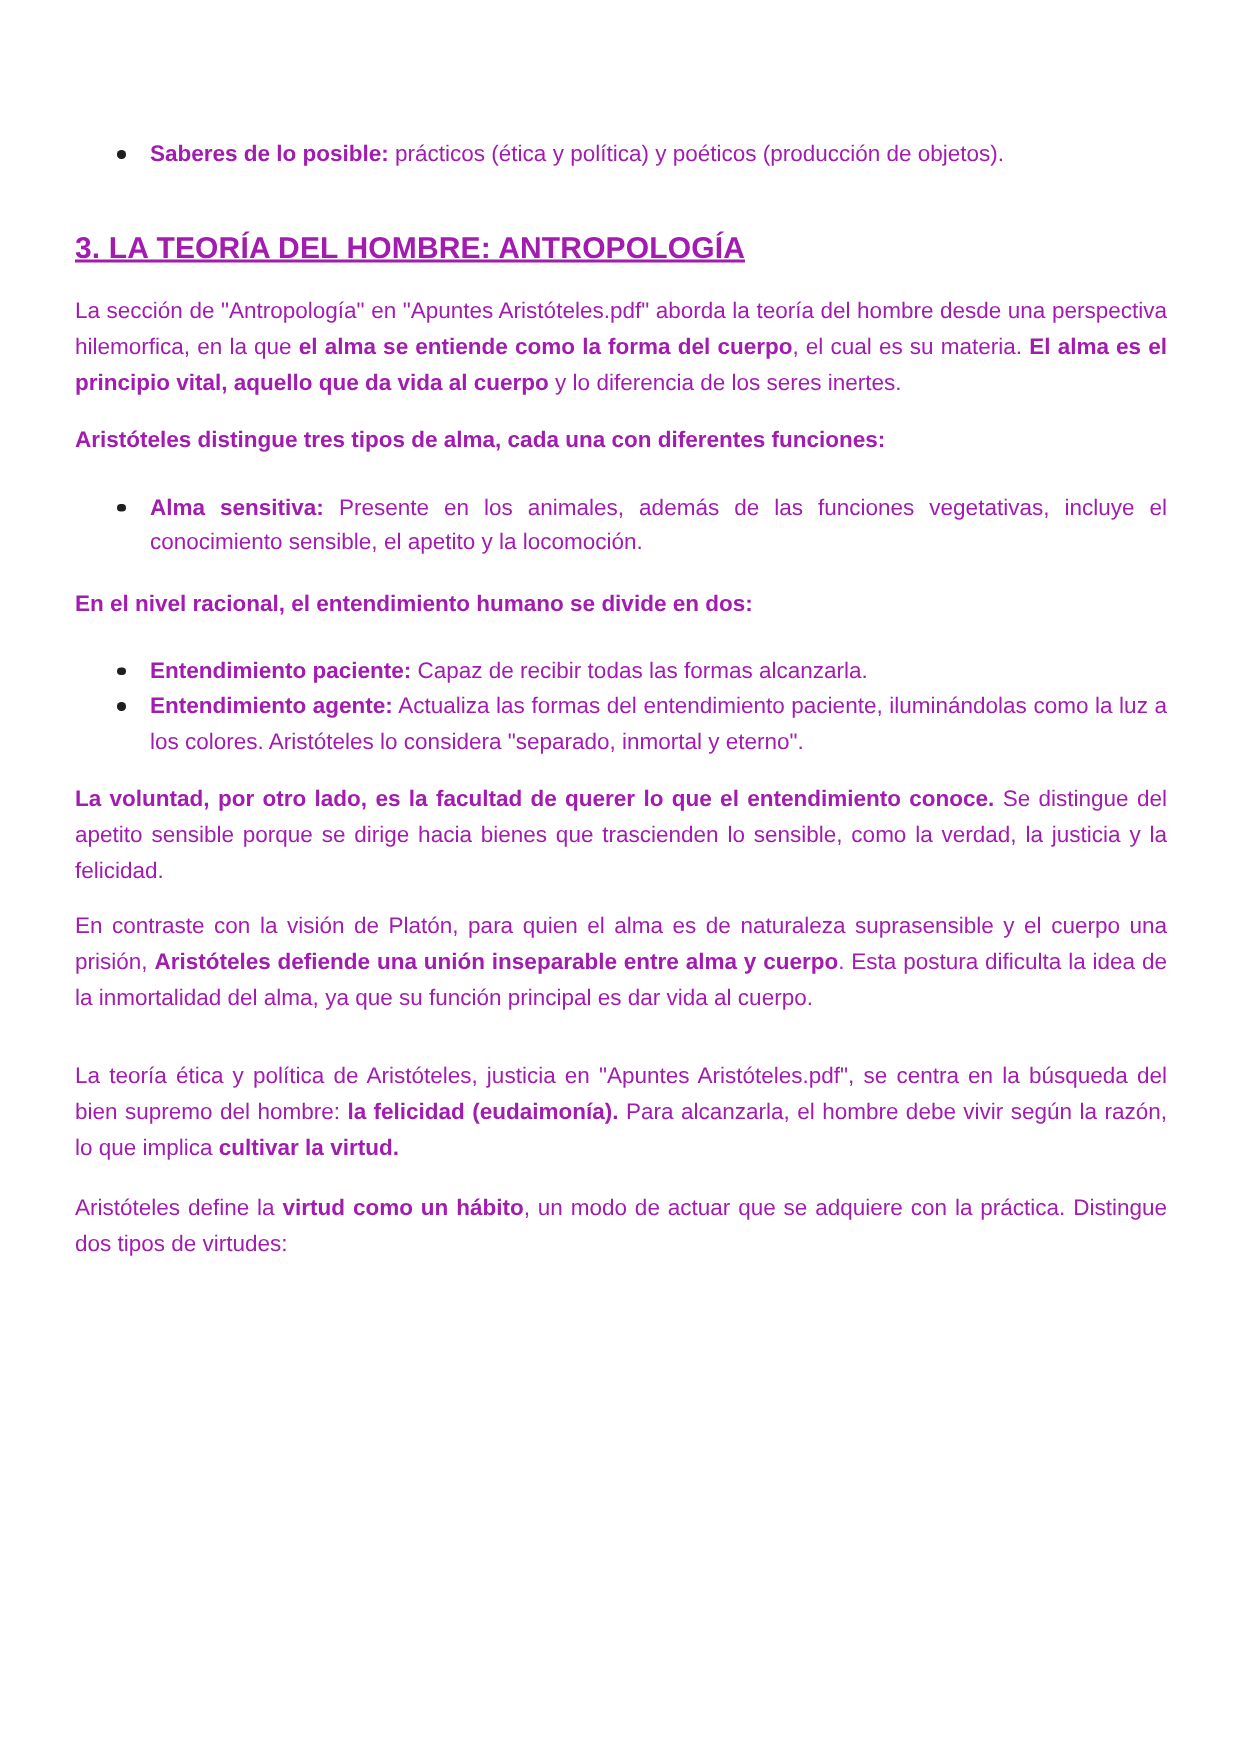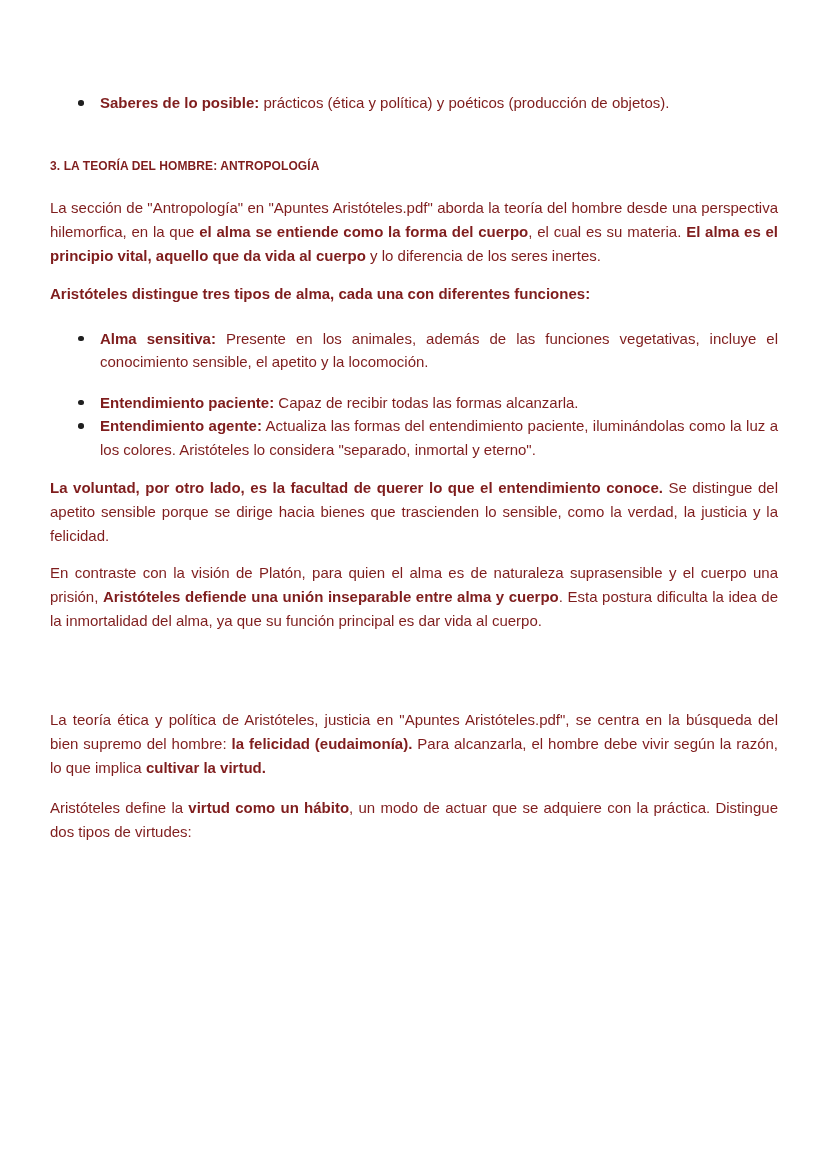--- a/index.html
+++ b/index.html
@@ -10,35 +10,36 @@
   .page {
     position: relative;
     width: 828px;
     min-height: 1171px;
     box-sizing: border-box;
     padding: 91px 50px 40px 50px;
     background: #ffffff;
     font-family: "Liberation Sans", "DejaVu Sans", sans-serif;
     font-size: 15px;
     line-height: 24px;
-    color: #7f1d1d;
+    color: #a21caf;
     -webkit-font-smoothing: antialiased;
   }
   .p {
     margin: 0;
     text-align: justify;
     hyphens: none;
   }
   .h {
     margin: 0;
-    font-size: 12px;
+    font-size: 20px;
     line-height: 24px;
     font-weight: 700;
     text-align: left;
     letter-spacing: 0.1px;
+    text-decoration: underline;
   }
   b, .b { font-weight: 700; }
   .ul { margin: 0; padding: 0; }
   .li {
     position: relative;
     margin: 0;
     padding-left: 50px;
     line-height: 23.5px;
     text-align: justify;
     hyphens: none;
@@ -54,21 +55,21 @@
   }
   
   .mb39 { margin-bottom: 39px; }
   .mb21 { margin-bottom: 21px; }
   .mb18 { margin-bottom: 18px; }
   .mb17 { margin-bottom: 17px; }
   .mb16 { margin-bottom: 16px; }
   .mb15 { margin-bottom: 15px; }
   .mb14 { margin-bottom: 14px; }
   .mb13 { margin-bottom: 13px; }
-  .mb58 { margin-bottom: 75px; }
+  .mb58 { margin-bottom: 28px; }
 </style>
 </head>
 <body>
 
 <div class="page">
 
   <div class="ul mb39">
     <div class="li">
       <span class="dot"></span>
       <b>Saberes de lo posible:</b><span> prácticos (ética y política) y poéticos (producción de objetos).</span>
@@ -82,20 +83,21 @@
   <p class="p b mb21">Aristóteles distingue tres tipos de alma, cada una con diferentes funciones:</p>
 
   <div class="ul mb17">
     <div class="li">
       <span class="dot"></span>
       <b>Alma sensitiva:</b><span> Presente en los animales, además de las funciones vegetativas, incluye el conocimiento sensible, el apetito y la locomoción.</span>
     </div>
   </div>
 
 
+  <p class="p b mb21">En el nivel racional, el entendimiento humano se divide en dos:</p>
 
   <div class="ul mb15">
     <div class="li">
       <span class="dot"></span>
       <b>Entendimiento paciente:</b><span> Capaz de recibir todas las formas alcanzarla.</span>
     </div>
     <div class="li">
       <span class="dot"></span>
       <b>Entendimiento agente:</b><span> Actualiza las formas del entendimiento paciente, iluminándolas como la luz a los colores. Aristóteles lo considera "separado, inmortal y eterno".</span>
     </div>

